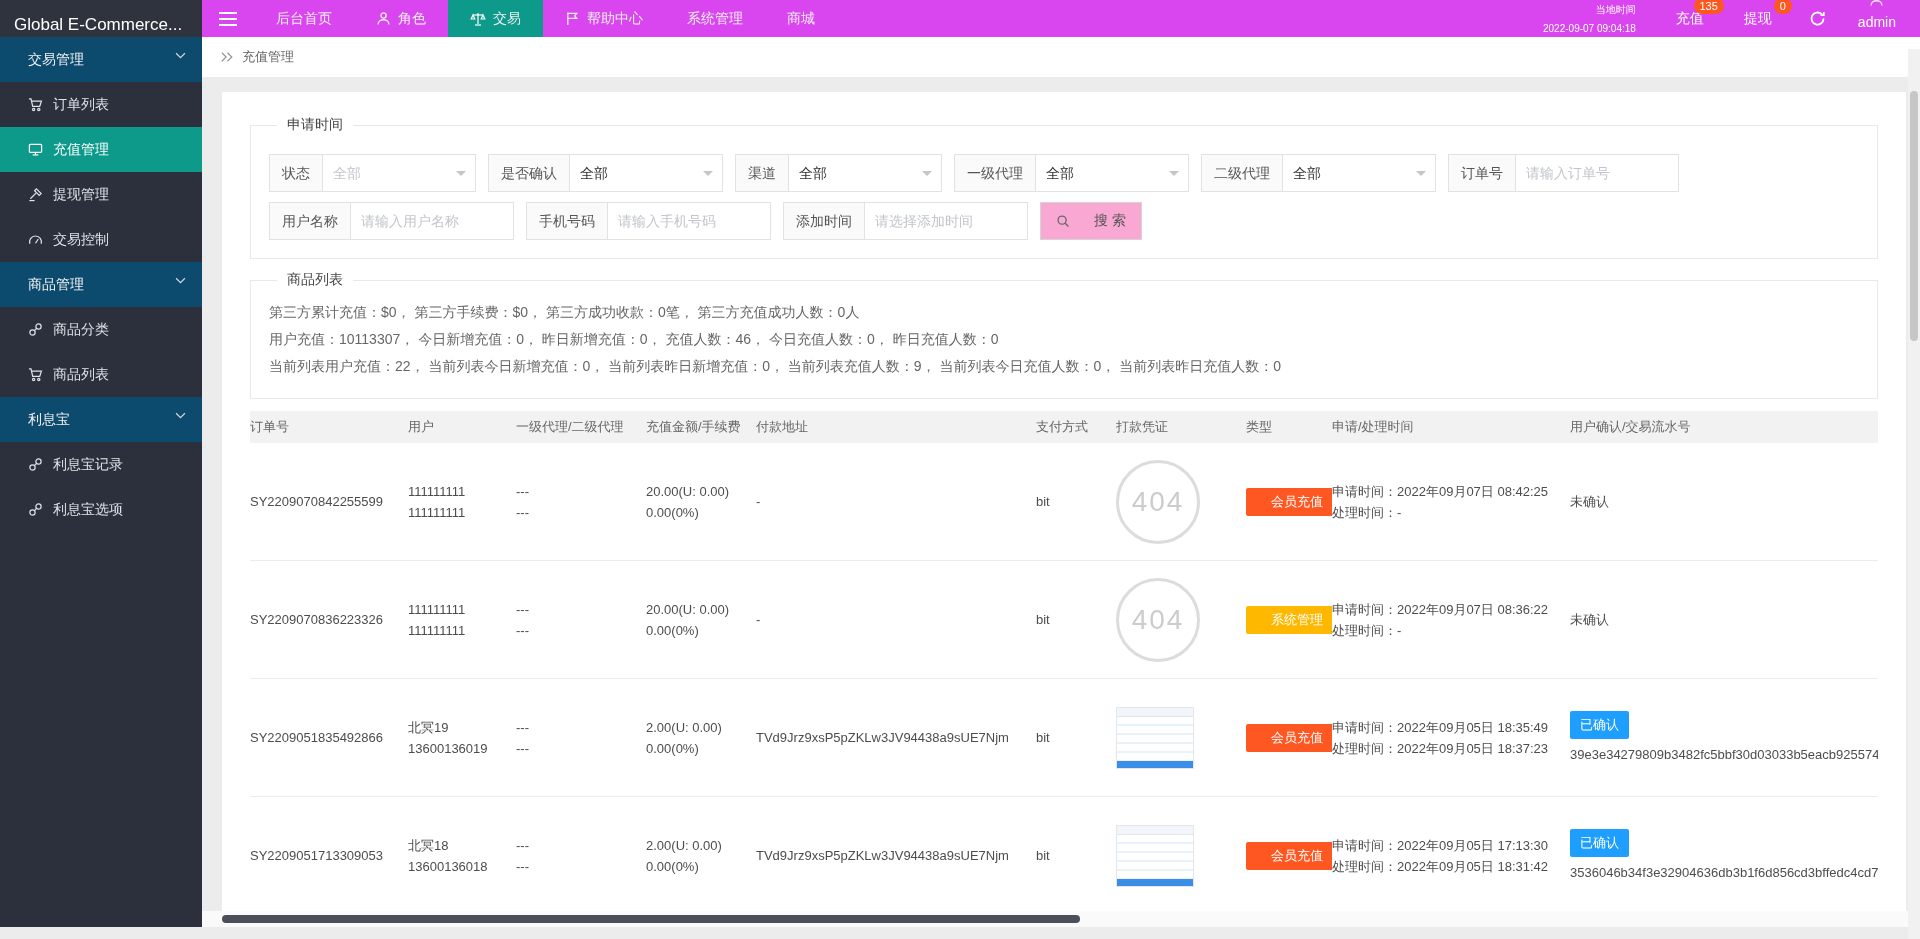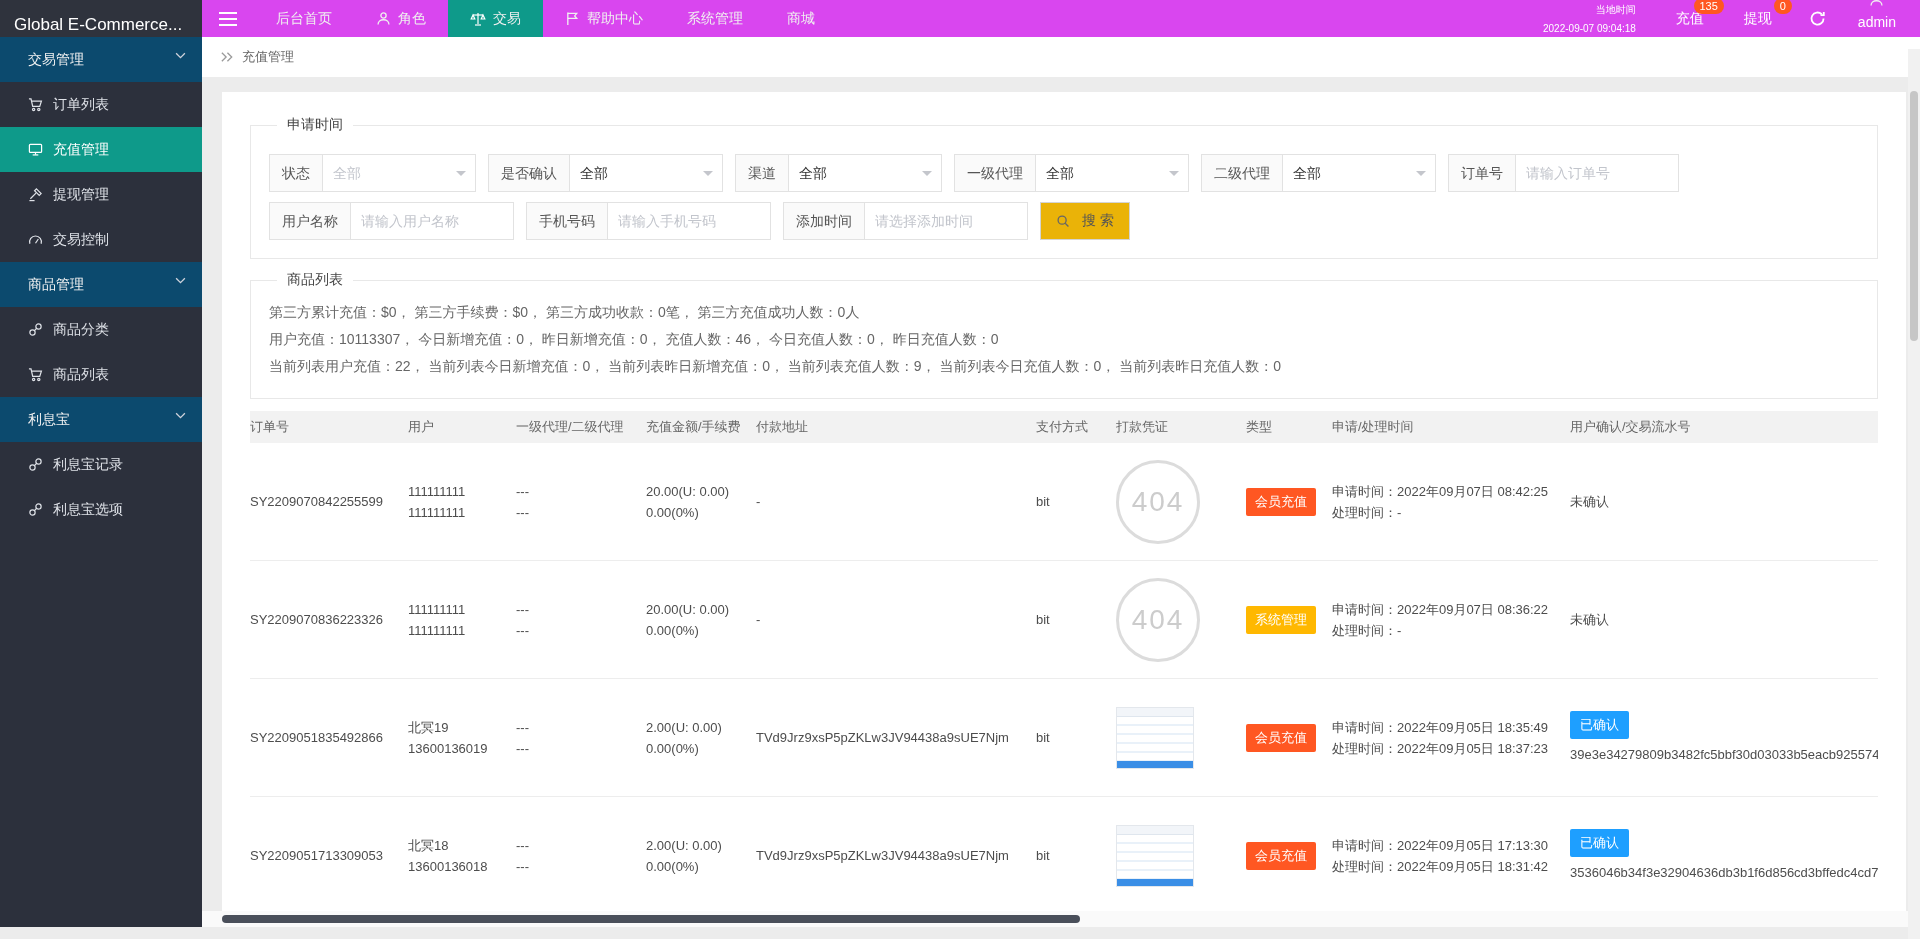--- a/index.html
+++ b/index.html
@@ -41,36 +41,36 @@
   fieldset.fbox legend { font-size:14px; color:#444; padding:0 10px; margin-left:8px; }
 
   .filter-row { display:flex; gap:12px; margin-top:10px; align-items:center; }
   .unit { display:inline-flex; height:38px; border:1px solid #e2e2e2; background:#fff; align-items:stretch; }
   .unit .lbl { background:#fafafa; border-right:1px solid #e2e2e2; padding:0 12px; line-height:36px; font-size:14px; color:#555; white-space:nowrap; }
   .sel-val { width:152px; line-height:36px; padding:0 26px 0 10px; font-size:14px; color:#333; position:relative; cursor:pointer; }
   .sel-val.muted { color:#c2c5cc; }
   .caret { position:absolute; right:9px; top:16px; width:0; height:0; border:5px solid transparent; border-top-color:#c4c6cc; }
   .unit input { border:0; outline:0; width:162px; padding:0 10px; font-size:14px; color:#333; font-family:inherit; }
   .unit input::placeholder { color:#c2c5cc; }
-  .search-btn { height:38px; border:1px solid #d4d4d4; background:#eab308; display:inline-flex; align-items:center; gap:12px; padding:0 15px; font-size:14px; color:#555; cursor:pointer; }
+  .search-btn { height:38px; border:1px solid #d4d4d4; background:#f9a8d4; display:inline-flex; align-items:center; gap:24px; padding:0 15px; font-size:14px; color:#555; cursor:pointer; }
 
   .stats-line { font-size:14px; color:#666; line-height:27px; white-space:nowrap; }
 
   
   .table { margin-top:12px; }
   .thead, .trow { display:flex; align-items:center; }
   .thead { background:#f2f2f2; height:32px; font-size:13px; color:#666; }
   .trow { height:118px; border-bottom:1px solid #ededed; font-size:13px; color:#4d4d4d; }
   .cell { padding-right:10px; overflow:hidden; white-space:nowrap; }
   .c1{width:158px;flex:0 0 158px;} .c2{width:108px;flex:0 0 108px;} .c3{width:130px;flex:0 0 130px;}
   .c4{width:110px;flex:0 0 110px;} .c5{width:280px;flex:0 0 280px;} .c6{width:80px;flex:0 0 80px;}
   .c7{width:130px;flex:0 0 130px;} .c8{width:86px;flex:0 0 86px;} .c9{width:238px;flex:0 0 238px;}
   .c10{flex:1;min-width:0;}
   .two-line div { line-height:21px; }
-  .badge-type { display:inline-block; padding:5px 9px; color:#fff; font-size:13px; border-radius:2px; }
+  .badge-type { display:inline-block; padding:5px 25px; color:#fff; font-size:13px; border-radius:2px; }
   .bg-danger { background:#ff5722; } .bg-warning { background:#ffb800; }
   .confirm-badge { display:inline-block; padding:5px 10px; color:#fff; background:#1e9fff; font-size:13px; border-radius:2px; margin-bottom:6px;text-align:right; }
   .hash { line-height:20px; color:#4d4d4d; }
 
   .c404 { width:84px; height:84px; border:3px solid #dcdcdc; border-radius:50%; color:#ccc;
           display:flex; align-items:center; justify-content:center; font-size:28px; letter-spacing:2px; }
   .shot { width:78px; height:62px; border:1px solid #e3e7ec; background:
             repeating-linear-gradient(to bottom, #ffffff 0 7px, #e9f1f9 7px 9px);
           position:relative; cursor:pointer; }
   .shot::before { content:""; position:absolute; top:0; left:0; right:0; height:8px; background:#f2f5f9; border-bottom:1px solid #dfe6ee; }

